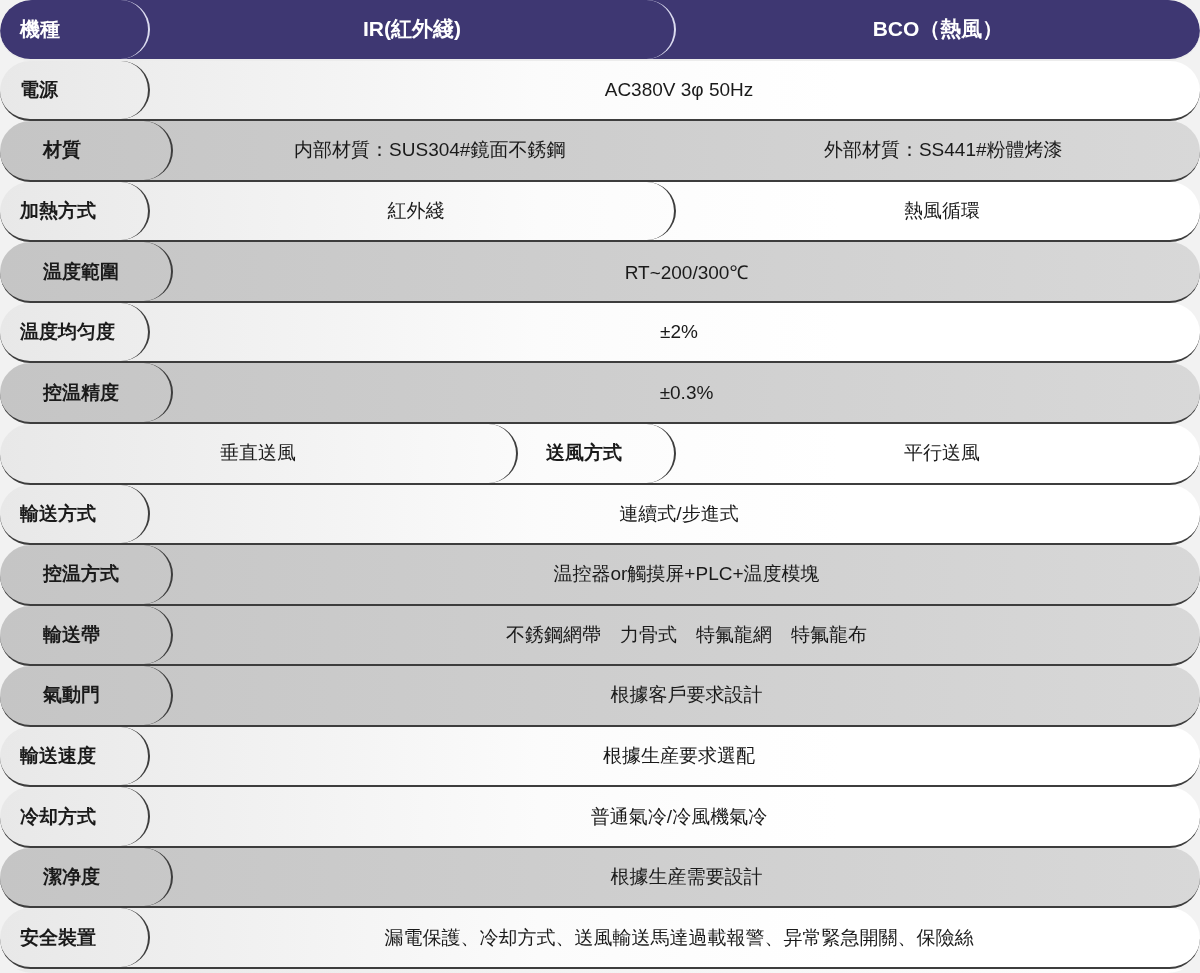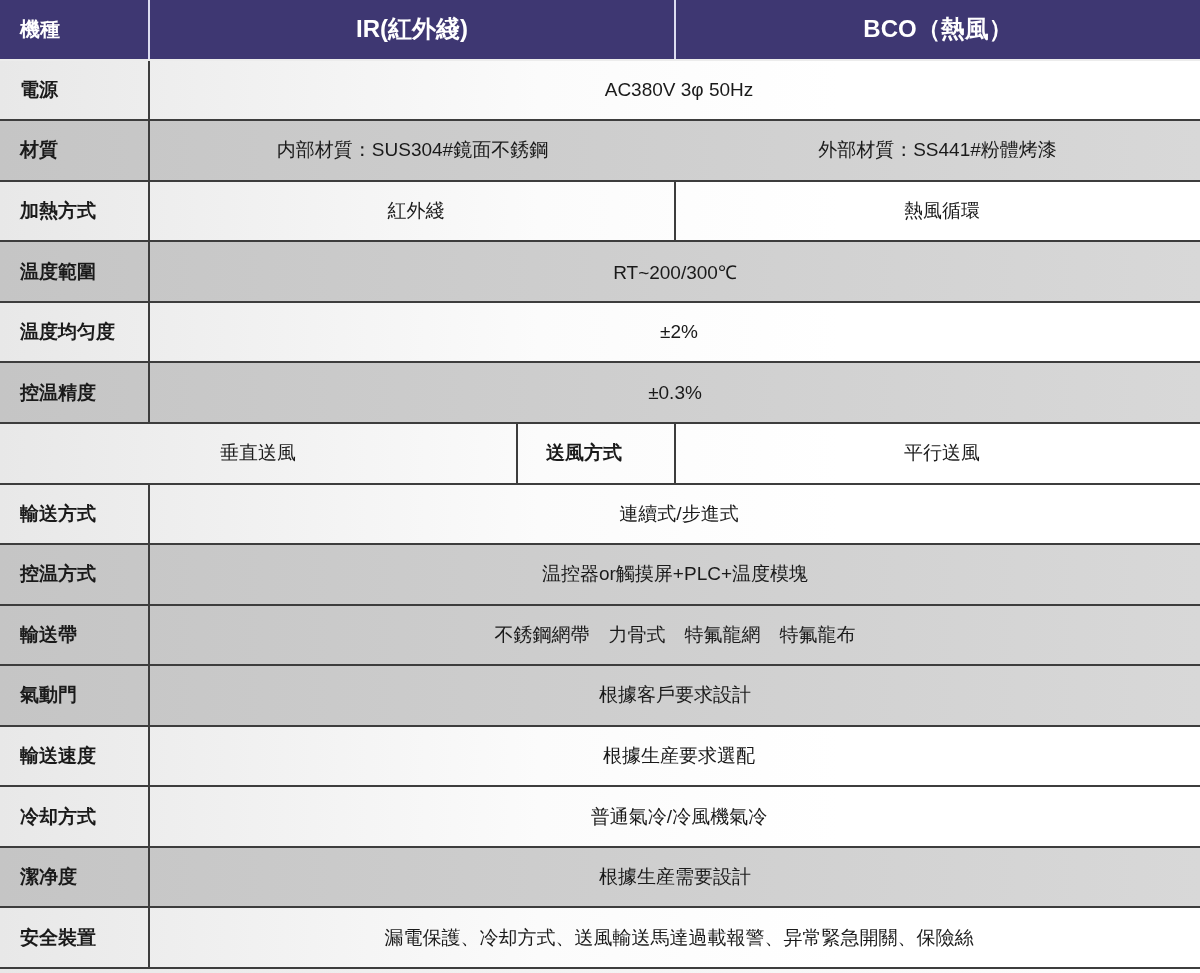--- a/index.html
+++ b/index.html
@@ -1,34 +1,34 @@
 <!DOCTYPE html>
 <html><head>
 <meta charset="utf-8">
 <style>
-  * { box-sizing: border-box; margin: 0; padding: 0; }
+  * { box-sizing: border-box; margin: 0; padding: 0; border-radius: 32px; }
   html, body {
     width: 1200px; height: 973px;
     background: #f2f2f2;
     font-family: "Liberation Sans", sans-serif;
     overflow: hidden;
   }
   .spec-table {
     width: 1200px; height: 973px;
     display: flex; flex-direction: column;
     color: #1a1a1a;
   }
   .row {
     flex: 1 1 0;
     display: flex;
     border-bottom: 2px solid #3d3d3d;
     min-height: 0;
   }
   .row.light { background: linear-gradient(90deg, #e8e8e8 0%, #fbfbfb 45%, #ffffff 70%); gap: 8px; }
-  .row.gray  { background: linear-gradient(90deg, #c5c5c5 0%, #cecece 50%, #d8d8d8 100%); }
+  .row.gray  { background: linear-gradient(90deg, #c5c5c5 0%, #cecece 50%, #d8d8d8 100%); padding-left: 23px; }
   .row.header {
     background: #3e3772;
     color: #ffffff;
     border-bottom: 2px solid #ececec;
   }
   .cell {
     display: flex; align-items: center;
     min-width: 0;
   }
   .label-cell {
@@ -39,21 +39,21 @@
     border-right: 2px solid #3d3d3d;
   }
   .row.header .label-cell { border-right: 2px solid #dcdcf0; font-size: 20px; }
   .content-cell {
     flex: 1 1 0;
     justify-content: center;
     text-align: center;
     font-size: 19px;
     padding: 0 8px;
   }
-  .row.header .content-cell { font-weight: bold; font-size: 24px; }
+  .row.header .content-cell { font-weight: bold; font-size: 21px; }
   .divider-r { border-right: 2px solid #3d3d3d; }
   .row.header .divider-r { border-right: 2px solid #dcdcf0; }
   .dual-wrap { flex: 1 1 0; display: flex; }
   .dual-wrap .half-text {
     flex: 1 1 0;
     display: flex; align-items: center; justify-content: center;
     font-size: 19px;
     text-align: center;
   }
   .bottom-strip {

